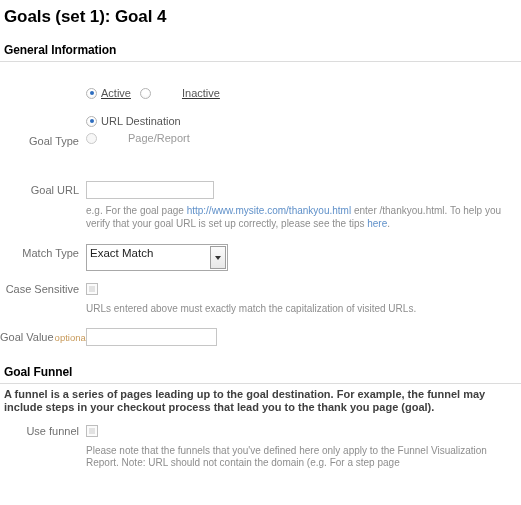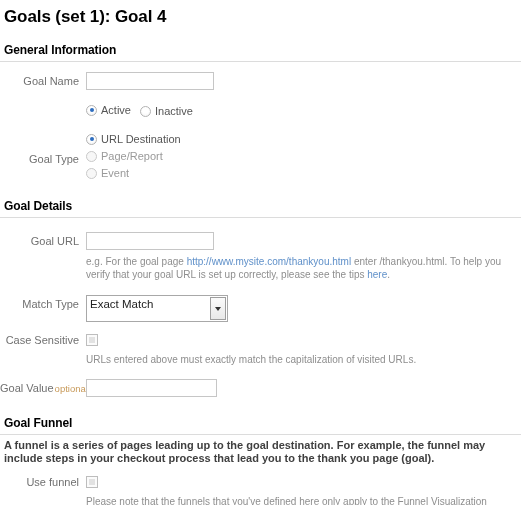--- a/index.html
+++ b/index.html
@@ -77,21 +77,21 @@
   .w-goal-url  { width: 128px; }
   .w-goal-val  { width: 131px; }
 
   
   .radio-line {
     display: flex;
     align-items: center;
     height: 16px;
     margin: 0;
   }
-  .radio-line + .radio-line { margin-top: 1px; }
+  .radio-line + .radio-line { margin-top: 1px; gap: 27px; }
 
   .radio {
     width: 11px; height: 11px;
     border-radius: 50%;
     border: 1px solid #b3b3b3;
     background: radial-gradient(circle at 50% 35%, #ffffff 40%, #f0f0f0 100%);
     display: inline-block;
     position: relative;
     margin-right: 4px;
     flex: 0 0 auto;
@@ -102,21 +102,21 @@
     left: 2.5px; top: 2.5px;
     width: 4px; height: 4px;
     border-radius: 50%;
     background: #2e6dbf;
   }
   .radio.dim { border-color: #c9c9c9; background: #f7f7f7; }
 
   .radio-label { font-size: 11px; color: #555555; white-space: nowrap; }
   .radio-label.dim { color: #9a9a9a; }
 
-  .inline-radios { display: flex; align-items: flex-start; gap: 9px; }
+  .inline-radios { display: flex; align-items: flex-end; gap: 9px; text-decoration: underline; }
 
   
   .checkbox {
     width: 12px; height: 12px;
     border: 1px solid #bdbdbd;
     background: #fbfbfb;
     display: inline-block;
     position: relative;
   }
   .checkbox::after {
@@ -191,26 +191,20 @@
 </head>
 <body>
 
 <div class="page">
 
   <div class="page-title">Goals (set 1): Goal 4</div>
 
   <div class="section-header">General Information</div>
   <div class="sp10"></div>
 
-  <div class="form-row">
-    <div class="row-label">Goal Name</div>
-    <div class="row-field">
-      <input class="text-input w-goal-name" type="text" placeholder="" style="">
-    </div>
-  </div>
 
   <div class="sp12"></div>
 
   <div class="form-row">
     <div class="row-label"></div>
     <div class="row-field">
       <div class="inline-radios">
         <div class="radio-line">
           <span class="radio checked"></span>
           <span class="radio-label">Active</span>
@@ -234,32 +228,27 @@
           <span class="radio checked"></span>
           <span class="radio-label">URL Destination</span>
         </div>
 
 
         <div class="radio-line">
           <span class="radio dim"></span>
           <span class="radio-label dim">Page/Report</span>
         </div>
 
-        <div class="radio-line">
-          <span class="radio dim"></span>
-          <span class="radio-label dim">Event</span>
-        </div>
 
       </div>
     </div>
   </div>
 
   <div class="sp18"></div>
 
-  <div class="section-header">Goal Details</div>
   <div class="sp14"></div>
 
   <div class="form-row">
     <div class="row-label">Goal URL</div>
     <div class="row-field">
       <input class="text-input w-goal-url" type="text" placeholder="" style="">
       <div class="sp6"></div>
       <div class="help-text">
         <span>e.g. For the goal page </span><a href="#" class="link">http://www.mysite.com/thankyou.html</a><span> enter </span><span>/thankyou.html</span><span>. To help you verify that your goal URL is set up correctly, please see the tips </span><a href="#" class="link">here</a><span>.</span>
       </div>

